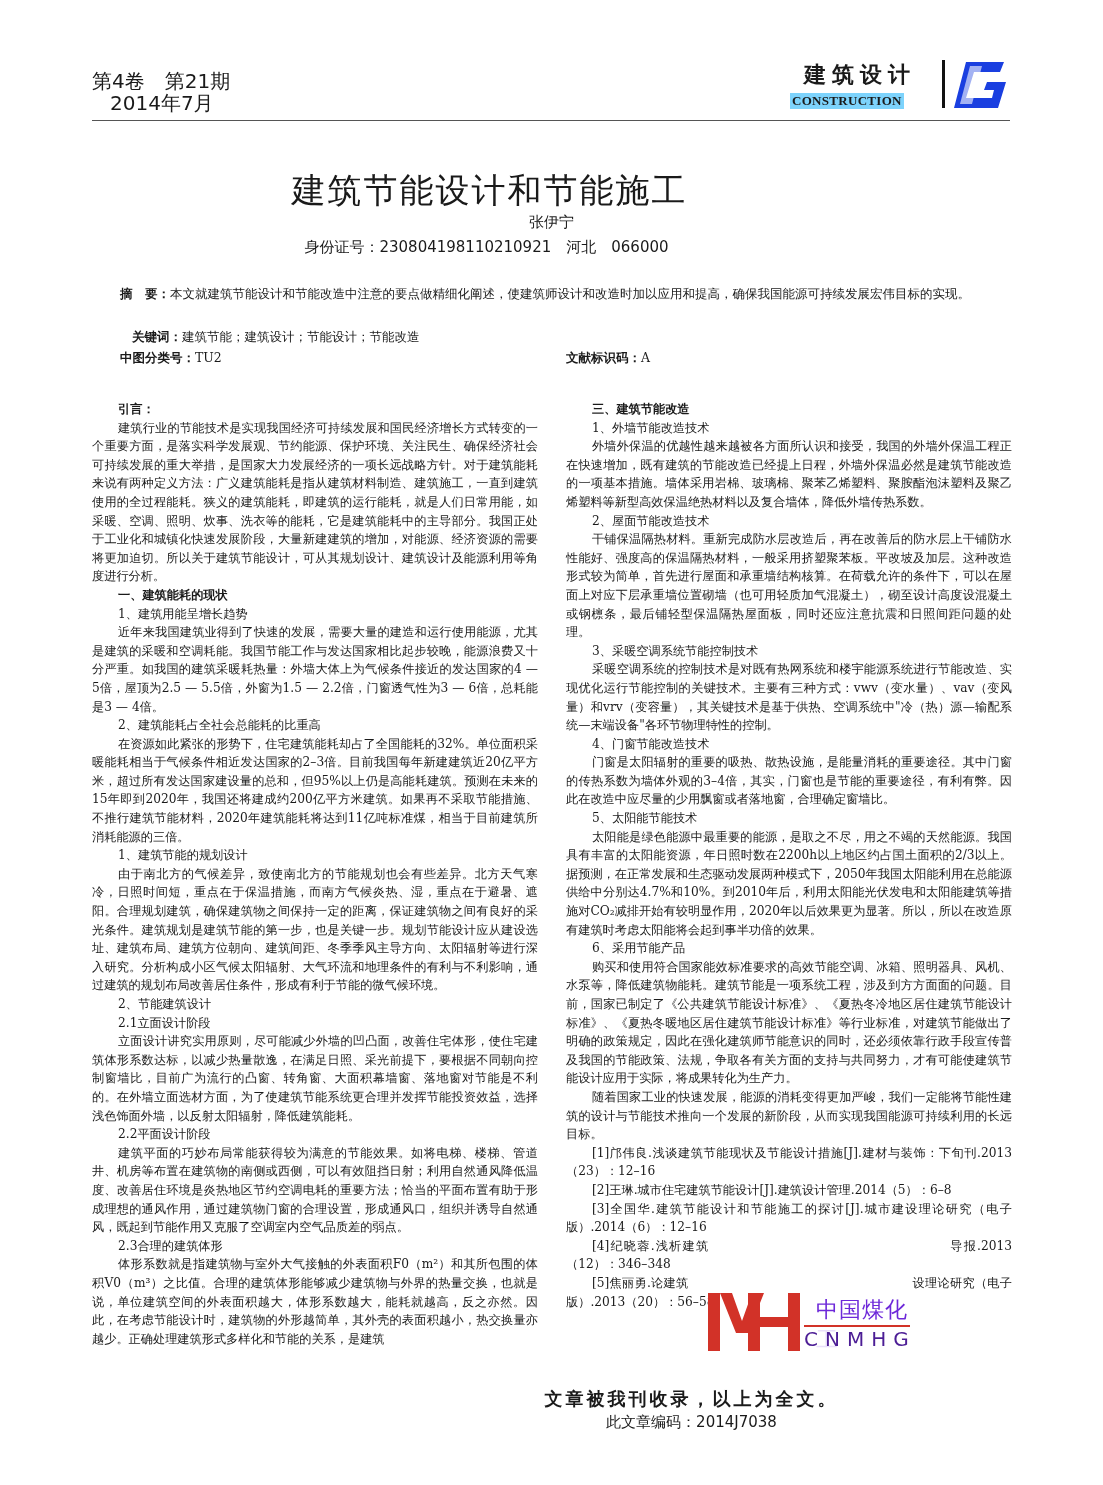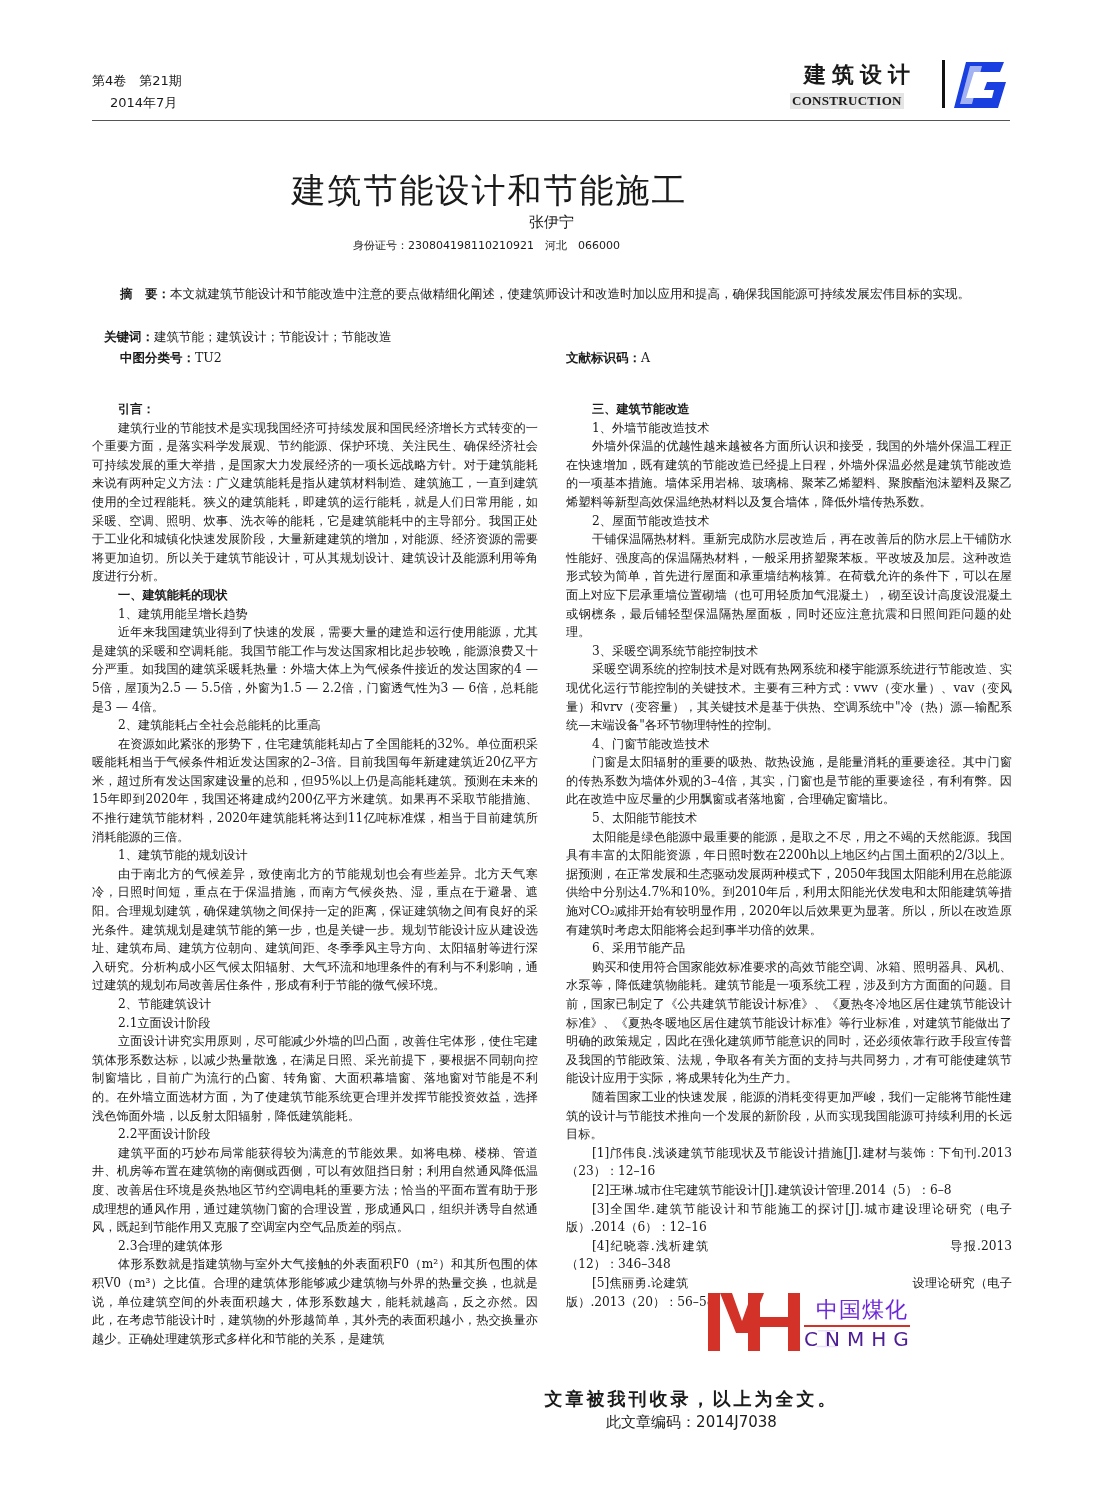--- a/index.html
+++ b/index.html
@@ -1,35 +1,35 @@
 <!DOCTYPE html>
 <html><head>
 <meta charset="utf-8">
 <style>
   html, body { margin: 0; padding: 0; background: #ffffff; }
   body { width: 1103px; height: 1485px; position: relative; overflow: hidden; color: #1a1a1a; }
 
-  #issue { position: absolute; left: 92px; top: 70px; font-size: 13px; line-height: 22px; font-family: "DejaVu Sans", sans-serif; }
+  #issue { position: absolute; left: 92px; top: 70px; font-size: 20px; line-height: 22px; font-family: "DejaVu Sans", sans-serif; }
   #issue .l2 { padding-left: 18px; }
 
   #brand { position: absolute; left: 790px; top: 60px; width: 225px; height: 50px; }
   #brand .cn { position: absolute; left: 14px; top: 0; font-size: 22px; font-weight: bold; letter-spacing: 6px; font-family: "DejaVu Sans", sans-serif; text-align: right; }
-  #brand .en { position: absolute; left: 0; top: 33px; background: #e5e5e5; font-family: "Liberation Serif", serif; font-weight: bold; font-size: 13px; padding: 0 2px; letter-spacing: 0.3px; }
+  #brand .en { position: absolute; left: 0; top: 33px; background: #7dd3fc; font-family: "Liberation Serif", serif; font-weight: bold; font-size: 13px; padding: 0 2px; letter-spacing: 0.3px; }
   #brand .bar { position: absolute; left: 152px; top: 0; width: 3px; height: 48px; background: #111; }
   #brand svg { position: absolute; left: 162px; top: 0; }
   #header-rule { position: absolute; left: 92px; top: 120px; width: 918px; height: 1px; background: #555; }
 
   #title { position: absolute; left: 0; width: 979px; top: 145px; text-align: center; font-size: 34px; font-family: "DejaVu Sans", sans-serif; font-weight: normal; letter-spacing: 2px; }
   #author { position: absolute; left: 0; width: 1103px; top: 213px; text-align: center; font-size: 15px; font-family: "DejaVu Serif", serif; }
-  #idline { position: absolute; left: 0; width: 973px; top: 238px; text-align: center; font-size: 11px; font-family: "DejaVu Sans", sans-serif; }
+  #idline { position: absolute; left: 0; width: 973px; top: 238px; text-align: center; font-size: 15px; font-family: "DejaVu Sans", sans-serif; }
 
   .meta { position: absolute; font-size: 12.5px; line-height: 20px; font-family: "DejaVu Serif", serif; }
   .meta b { font-family: "DejaVu Sans", sans-serif; font-weight: bold; }
   #abstract { left: 92px; top: 284px; width: 920px; text-indent: 28px; }
-  #keywords { left: 104px; top: 327px; }
+  #keywords { left: 132px; top: 327px; }
   #clc { left: 120px; top: 348px; }
   #doccode { left: 566px; top: 348px; }
 
   .col { position: absolute; top: 400px; width: 446px; font-family: "DejaVu Serif", "Liberation Serif", serif; font-size: 12.2px; line-height: 18.6px; text-align: justify; }
   #col-left { left: 92px; }
   #col-right { left: 566px; }
   .col p { margin: 0; text-indent: 26px; }
   .col p.nohead { text-indent: 0; }
   .col .h1 { font-family: "DejaVu Sans", sans-serif; font-weight: bold; text-indent: 26px; margin: 0; }
   .col .h2 { text-indent: 26px; margin: 0; }

